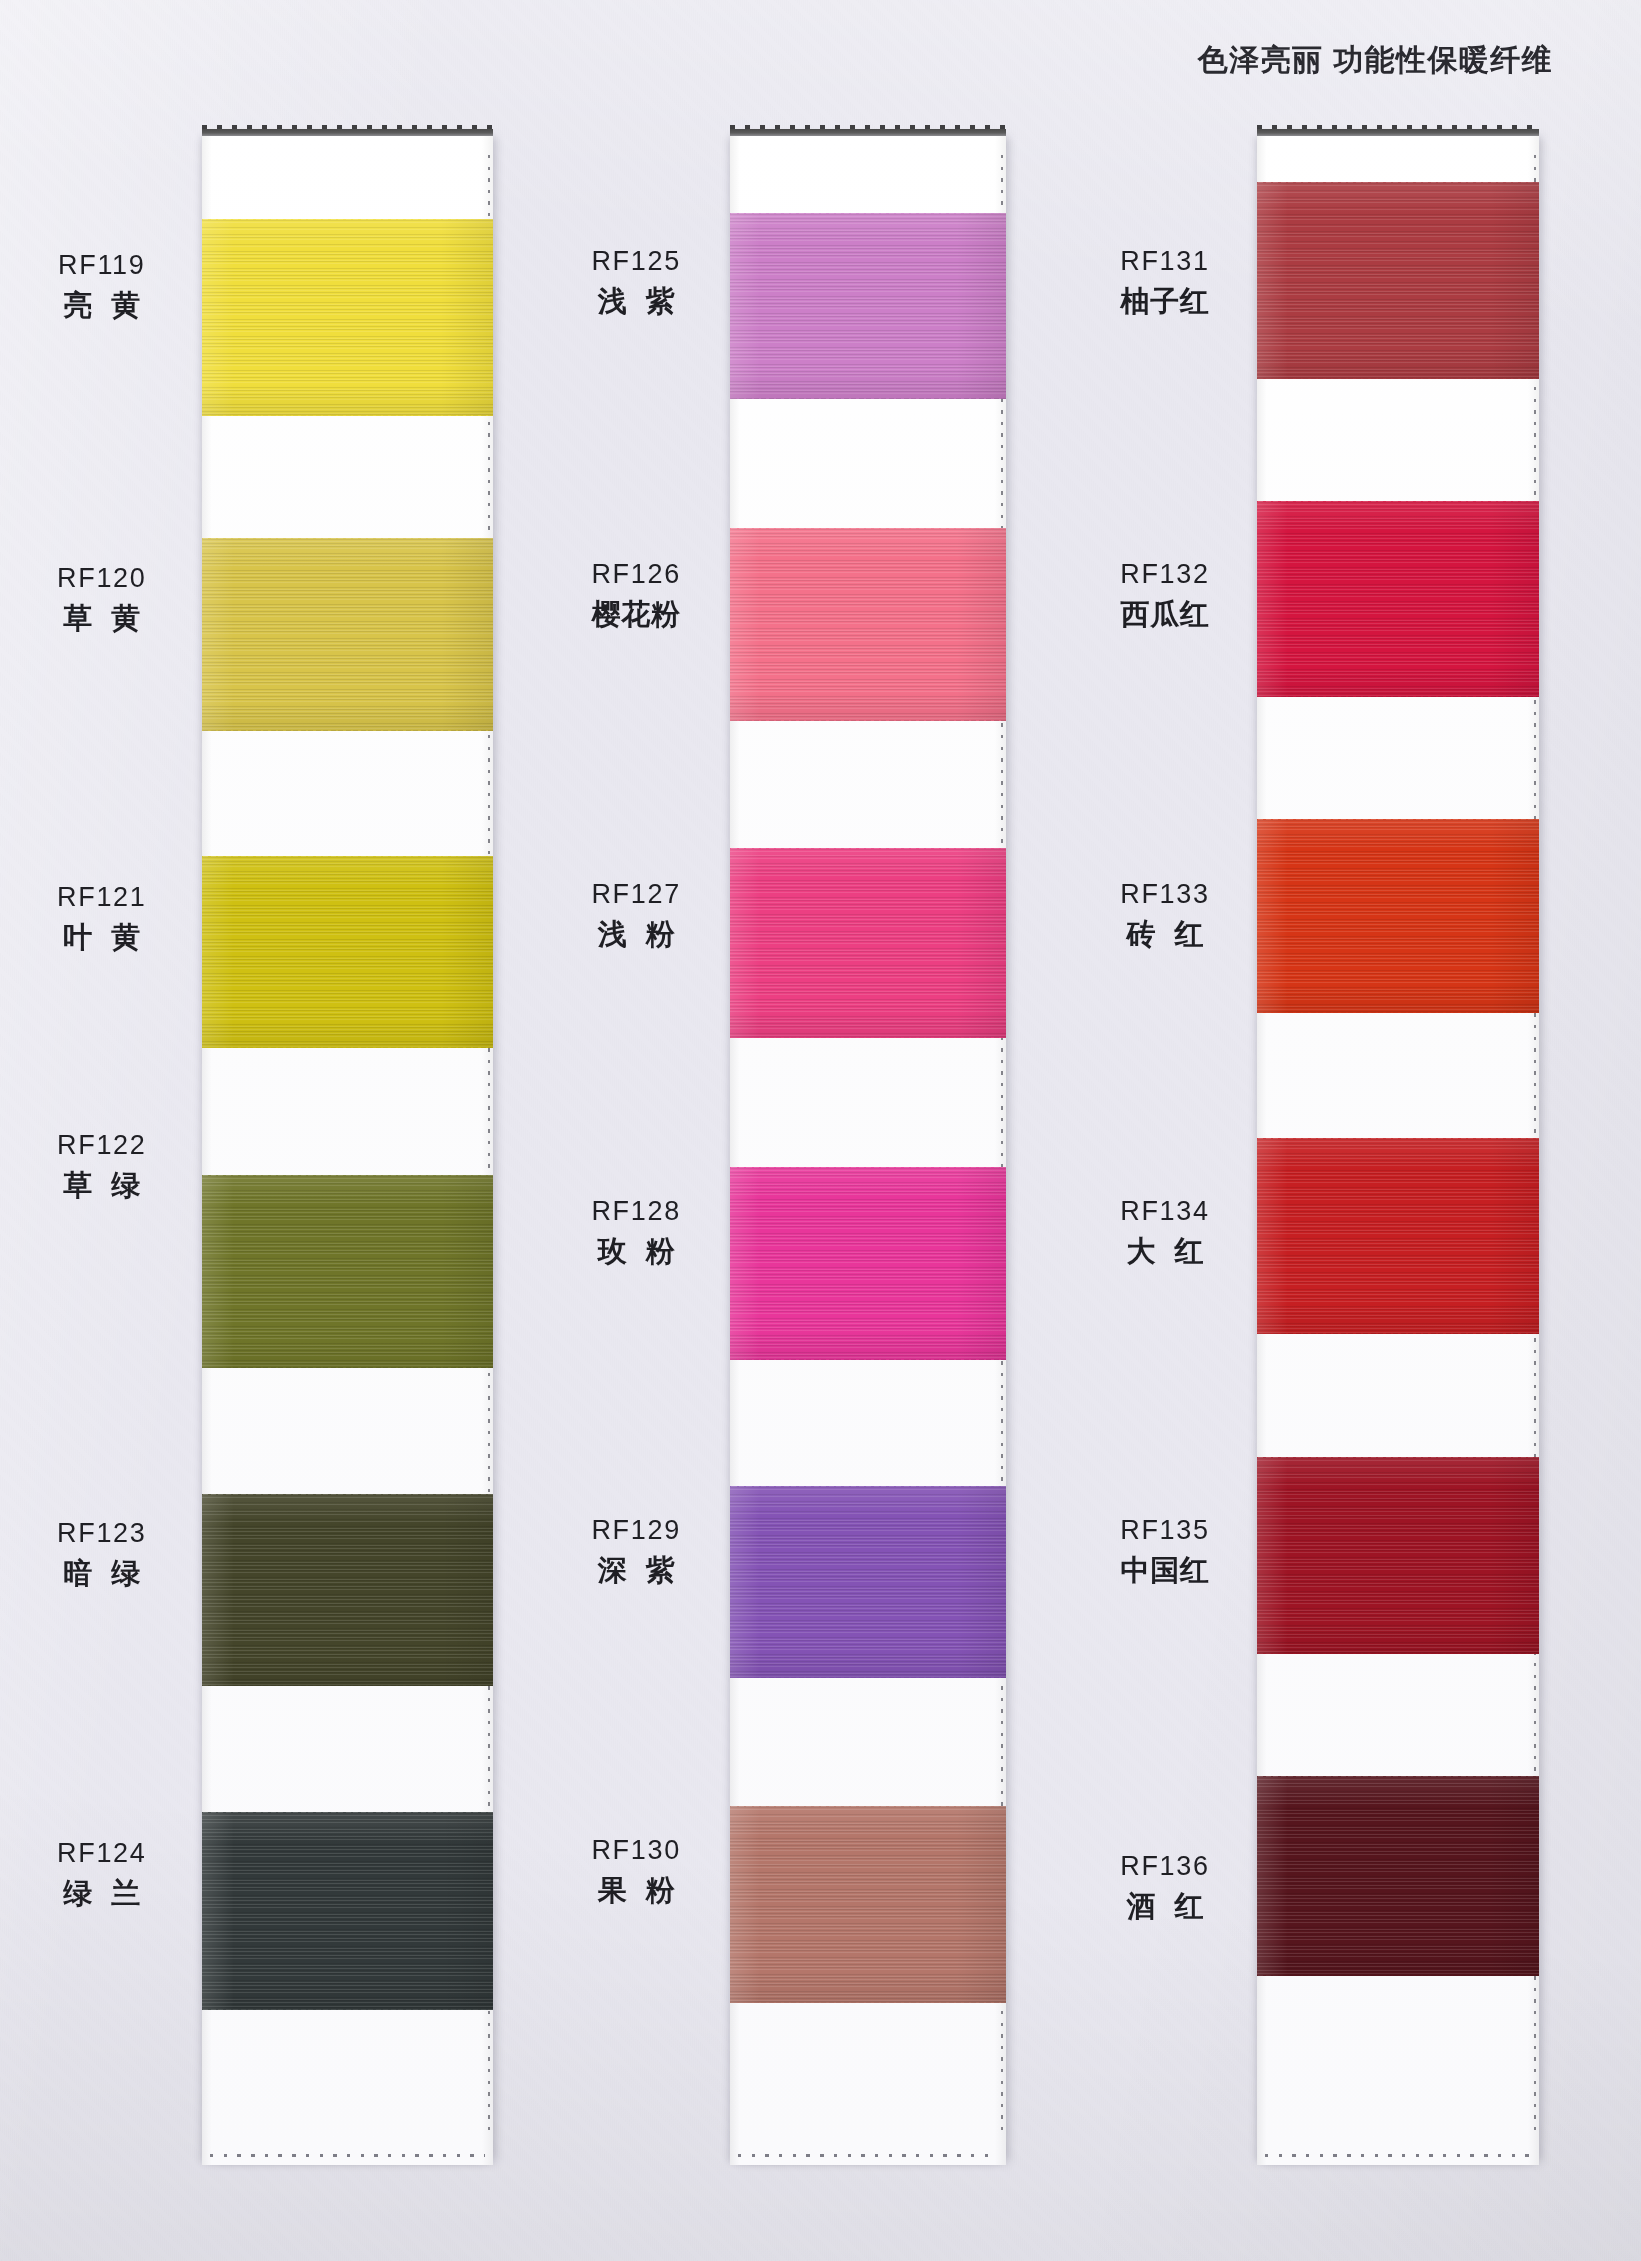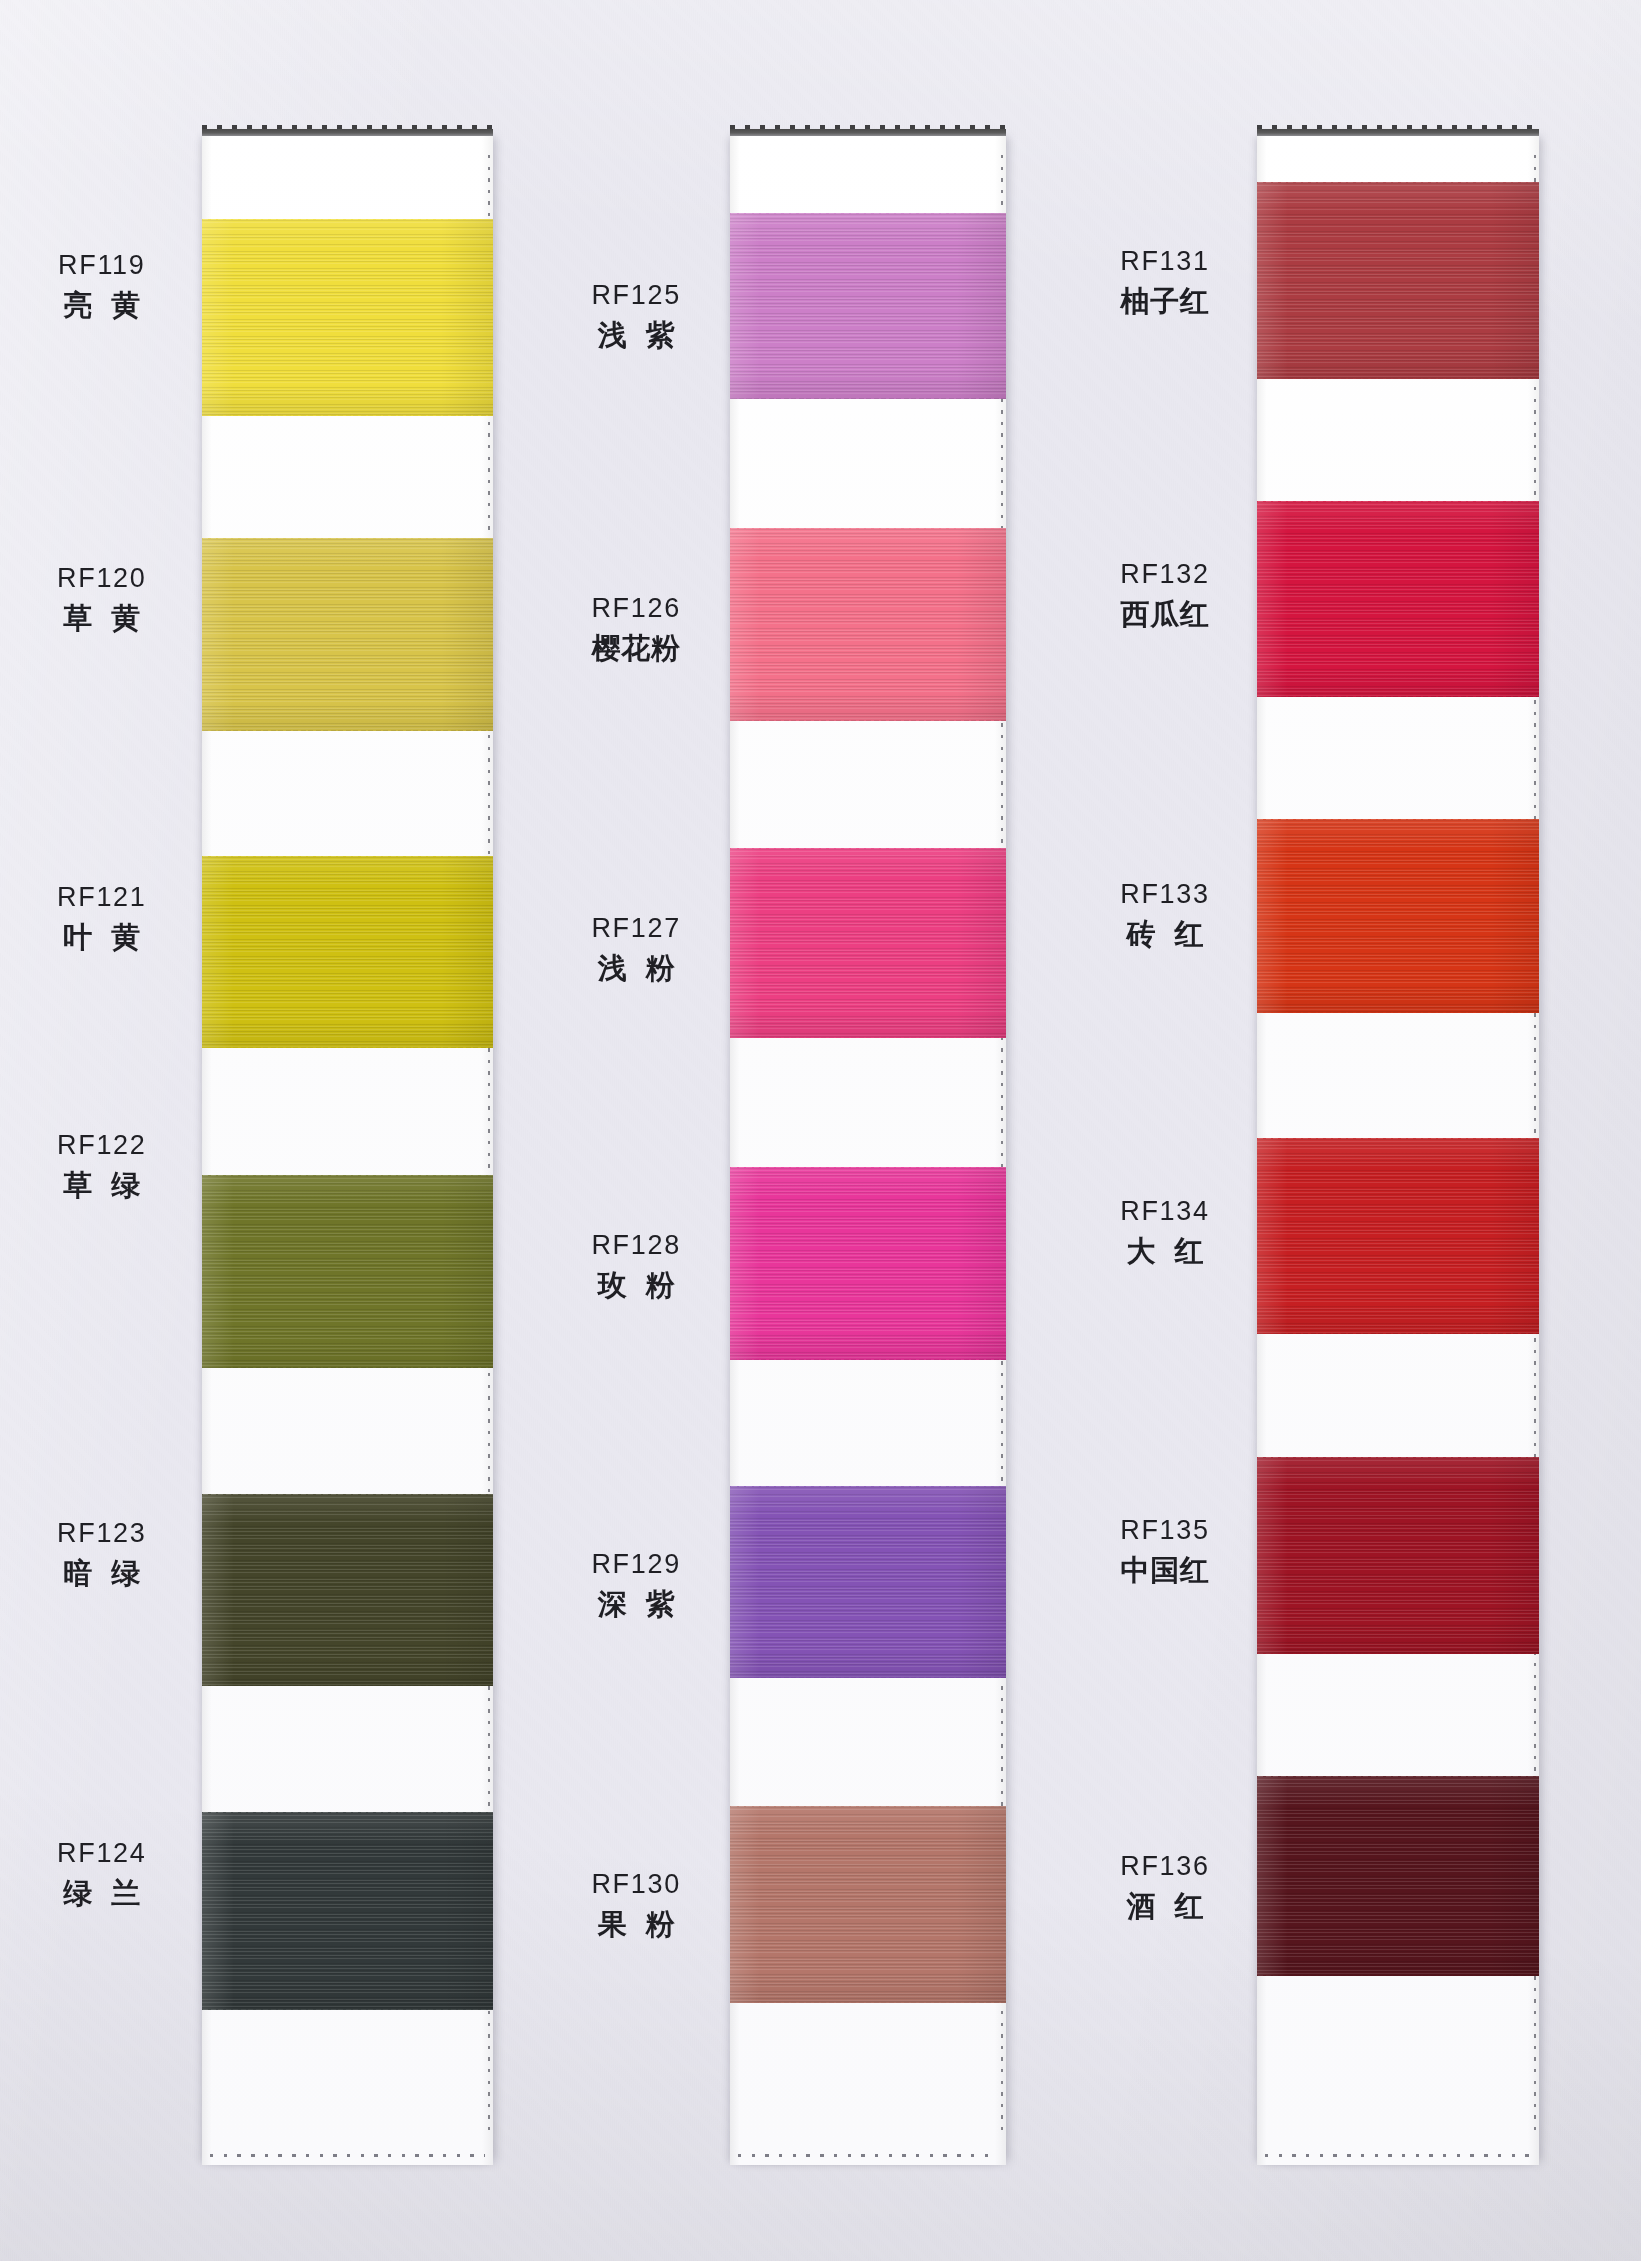--- a/index.html
+++ b/index.html
@@ -120,21 +120,21 @@
 
   
   .label{
     position:absolute;
     text-align:center;
     color:#1f1f24;
     line-height:1.0;
     white-space:nowrap;
   }
   #col-0 .label{left:12.3px;width:179px;}
-  #col-1 .label{left:8.2px;width:176px;margin-top:34px;}
+  #col-1 .label{left:8.2px;width:176px;}
   #col-2 .label{left:11px;width:174px;text-align:center;}
 
   .label .code{
     display:block;
     font-size:27px;
     letter-spacing:1.7px;
     font-weight:500;
     margin-bottom:11.6px;
   }
   .label .cname{
@@ -144,20 +144,21 @@
     letter-spacing:0.7px;
   }
   .label .cname.spaced{letter-spacing:19px;text-indent:19px;}
 </style>
 </head>
 <body>
 
 <div id="page">
   <div id="scan-grain"></div>
 
+  <div id="header">色泽亮丽  功能性保暖纤维</div>
 
   <div class="column" id="col-0">
     <div class="card">
       <div class="card-face"></div>
       <div class="card-top-teeth"></div>
       <div class="card-top-edge"></div>
       <div class="card-perf-right"></div>
       <div class="card-perf-bottom"></div>
     <div class="swatch" style="top: 85px; height: 197px; background: rgb(240, 222, 60); color: rgb(240, 222, 60);">
           <div class="yarn"></div>

